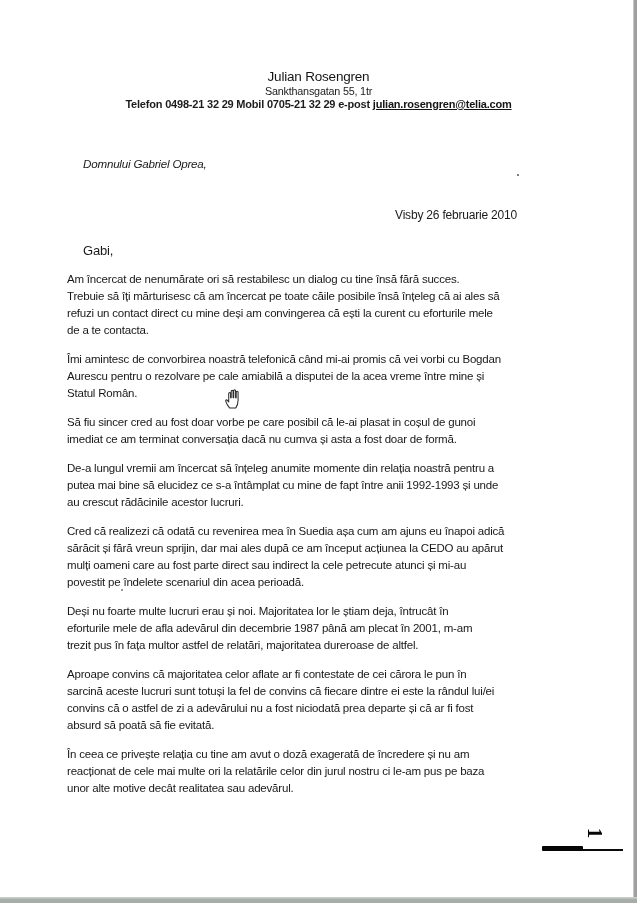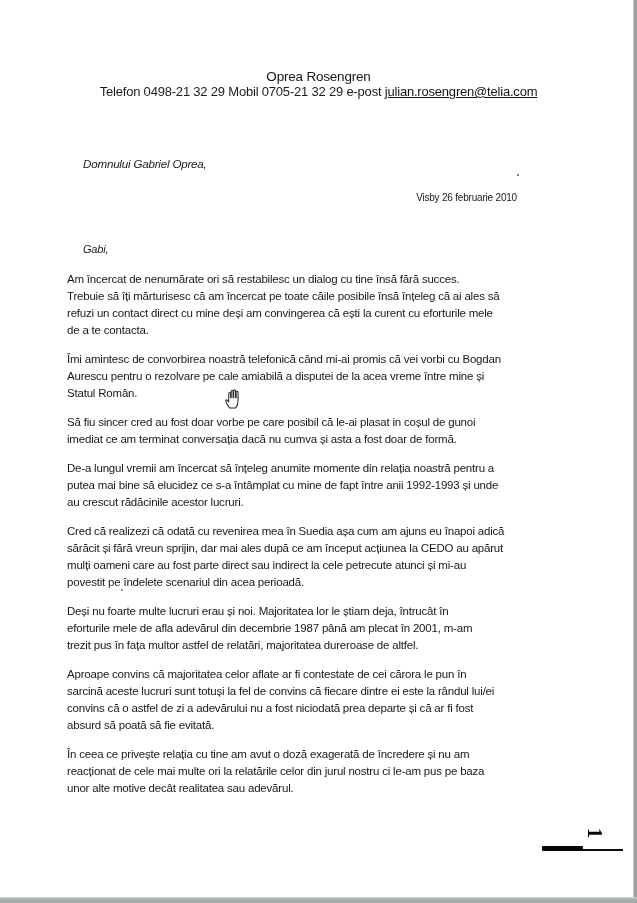--- a/index.html
+++ b/index.html
@@ -47,53 +47,53 @@
     font-size: 13.5px;
     line-height: 16px;
     color: #151515;
   }
   .lh-line {
     font-size: 10.8px;
     line-height: 12.6px;
     color: #1c1c1c;
   }
   .lh-contact {
-    font-size: 13px;
+    font-size: 11px;
     line-height: 13px;
     color: #1c1c1c;
+    font-weight: bold;
   }
   .lh-email {
     text-decoration: underline;
     color: #141414;
     cursor: pointer;
   }
 
   
   .recipient {
     position: absolute;
     top: 157px;
     left: 83px;
     font-size: 11.6px;
     letter-spacing: -0.2px;
     font-style: italic;
   }
   .dateline {
     position: absolute;
-    top: 192px;
+    top: 208px;
     right: 120px;
-    font-size: 10px;
+    font-size: 12px;
     letter-spacing: -0.2px;
   }
   .salutation {
     position: absolute;
     top: 243px;
     left: 83px;
-    font-size: 11px;
-    letter-spacing: -0.2px;
-    font-style: italic;
+    font-size: 13px;
+    letter-spacing: -0.2px;
   }
   .body-text {
     position: absolute;
     top: 271px;
     left: 67px;
     width: 548px;
   }
   .body-text p {
     margin: 0 0 12px 0;
     font-size: 11.5px;
@@ -153,21 +153,22 @@
   }
   .speck-1 { left: 517px; top: 174px; width: 2px; height: 2px; }
   .speck-2 { left: 121px; top: 589px; width: 2px; height: 2px; background: #777; }
 </style>
 </head>
 <body>
 
 <div class="page">
 
   <div class="letterhead">
-    <div class="lh-name">Oprea Rosengren</div>
+    <div class="lh-name">Julian Rosengren</div>
+    <div class="lh-line">Sankthansgatan 55, 1tr</div>
     <div class="lh-contact"><span>Telefon 0498-21 32 29 Mobil 0705-21 32 29 e-post </span><span class="lh-email">julian.rosengren@telia.com</span></div>
   </div>
 
   <div class="recipient">Domnului Gabriel Oprea,</div>
 
   <div class="dateline">Visby 26 februarie 2010</div>
 
   <div class="salutation">Gabi,</div>
 
   <div class="body-text">

